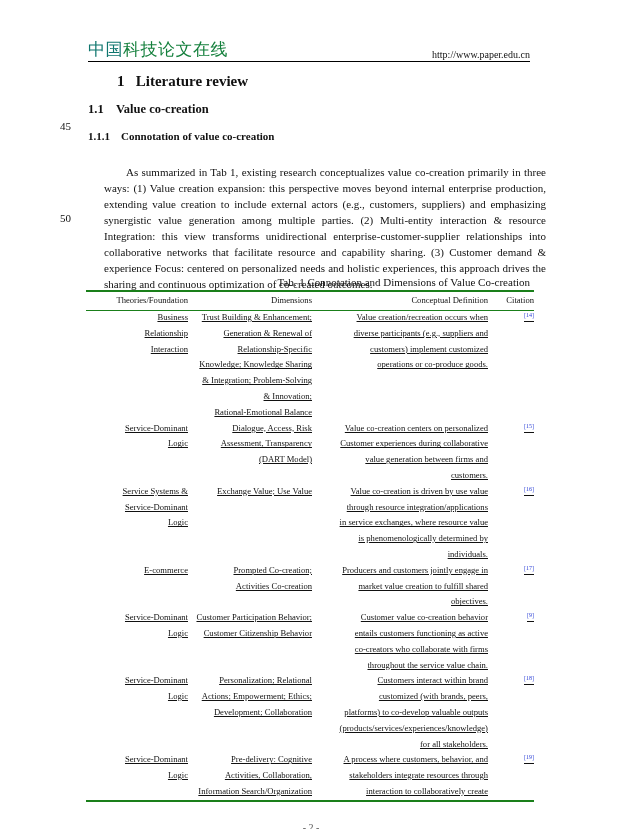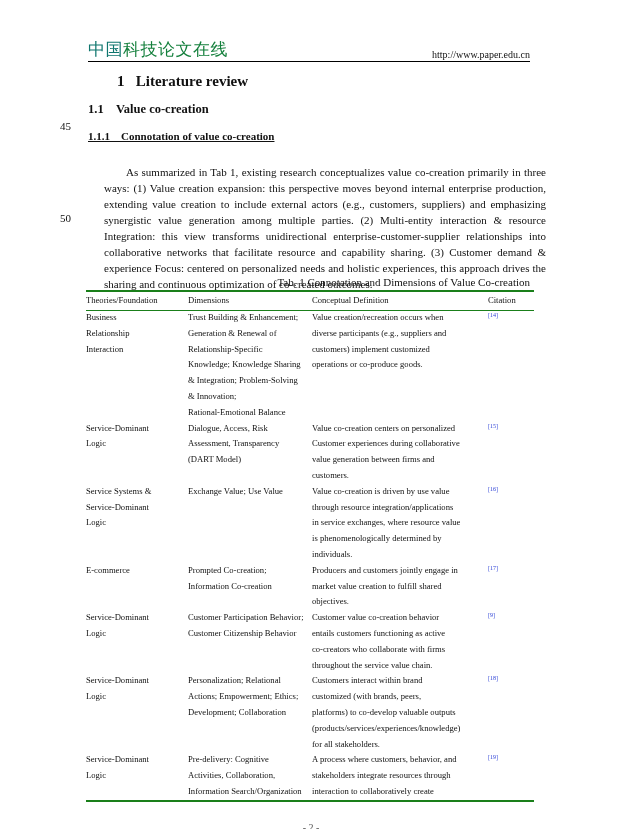--- a/index.html
+++ b/index.html
@@ -13,41 +13,41 @@
   .hdr-rule { left:88px; top:61px; width:442px; height:1px; background:#000; }
   .h1 { left:88px; top:73px; font-size:15px; font-weight:bold;margin-left:29px; }
   .h2 { left:88px; top:102px; font-size:12.5px; font-weight:bold; }
   .h3 { left:88px; top:130px; font-size:11px; font-weight:bold; }
   .lnum { left:60px; font-size:11px; }
   .para { left:88px; top:148px; width:442px; font-size:11px; line-height:16px; text-align:justify; text-indent:22px; margin:16px; }
   .caption { left:88px; top:276px; width:442px; text-align:right; font-size:11px; }
   .rule-green { left:86px; width:448px; height:2px; background:#1a7f1a; }
   .rule-thin { left:86px; width:448px; height:1px; background:#1a7f1a; }
   table.tbl { position:absolute; left:86px; top:292px; width:448px; border-collapse:collapse; font-size:8.6px; line-height:15.8px; }
-  table.tbl th { font-weight:normal; height:18px; padding:0; text-align:left; }
-  table.tbl td { vertical-align:top; text-align:left; padding:0; }
+  table.tbl th { font-weight:normal; height:18px; padding:0; text-align:right; }
+  table.tbl td { vertical-align:top; text-align:right; padding:0;text-decoration:underline; }
   .col1 { width:102px; } .col2 { width:124px; } .col3 { width:176px; } .col4 { width:46px; }
   .cit { color:#2b3fd6; font-size:6px; position:relative; top:-3px; }
   .pagenum { left:0; width:622px; top:822px; text-align:center; font-size:10px; color:#555; }
   td.pad-top { padding-top:6px; }
   .line { display:block; }
 </style>
 </head>
 <body>
 
 <div class="abs hdr-cn">
   <span class="red">中国</span><span class="blk">科技论文在线</span>
 </div>
 <div class="abs hdr-url">http://www.paper.edu.cn</div>
 <div class="abs hdr-rule"></div>
 
 <div class="abs h1" style="white-space:pre;">1   Literature review</div>
 <div class="abs h2" style="white-space:pre;">1.1    Value co-creation</div>
 <div class="abs lnum" style="top:120px;">45</div>
-<div class="abs h3" style="white-space:pre;text-decoration:underline;">1.1.1    Connotation of value co-creation</div>
+<div class="abs h3" style="white-space:pre;">1.1.1    Connotation of value co-creation</div>
 
 <div class="abs lnum" style="top:212px;">50</div>
 <p class="abs para">As summarized in Tab 1, existing research conceptualizes value co-creation primarily in three ways: (1) Value creation expansion: this perspective moves beyond internal enterprise production, extending value creation to include external actors (e.g., customers, suppliers) and emphasizing synergistic value generation among multiple parties. (2) Multi-entity interaction &amp; resource Integration: this view transforms unidirectional enterprise-customer-supplier relationships into collaborative networks that facilitate resource and capability sharing. (3) Customer demand &amp; experience Focus: centered on personalized needs and holistic experiences, this approach drives the sharing and continuous optimization of co-created outcomes.</p>
 
 <div class="abs caption">Tab. 1 Connotation and Dimensions of Value Co-creation</div>
 
 <div class="abs rule-green" style="top:290px;"></div>
 <div class="abs rule-thin" style="top:310px;"></div>
 <div class="abs rule-green" style="top:800px;"></div>
 
@@ -119,21 +119,21 @@
           <span class="line">individuals.</span>
         </td>
         <td><span class="cit">[16]</span></td>
       </tr>
       <tr>
         <td>
           <span class="line">E-commerce</span>
         </td>
         <td>
           <span class="line">Prompted Co-creation;</span>
-          <span class="line">Information Co-creation</span>
+          <span class="line">Activities Co-creation</span>
         </td>
         <td>
           <span class="line">Producers and customers jointly engage in</span>
           <span class="line">market value creation to fulfill shared</span>
           <span class="line">objectives.</span>
         </td>
         <td><span class="cit">[17]</span></td>
       </tr>
       <tr>
         <td>

